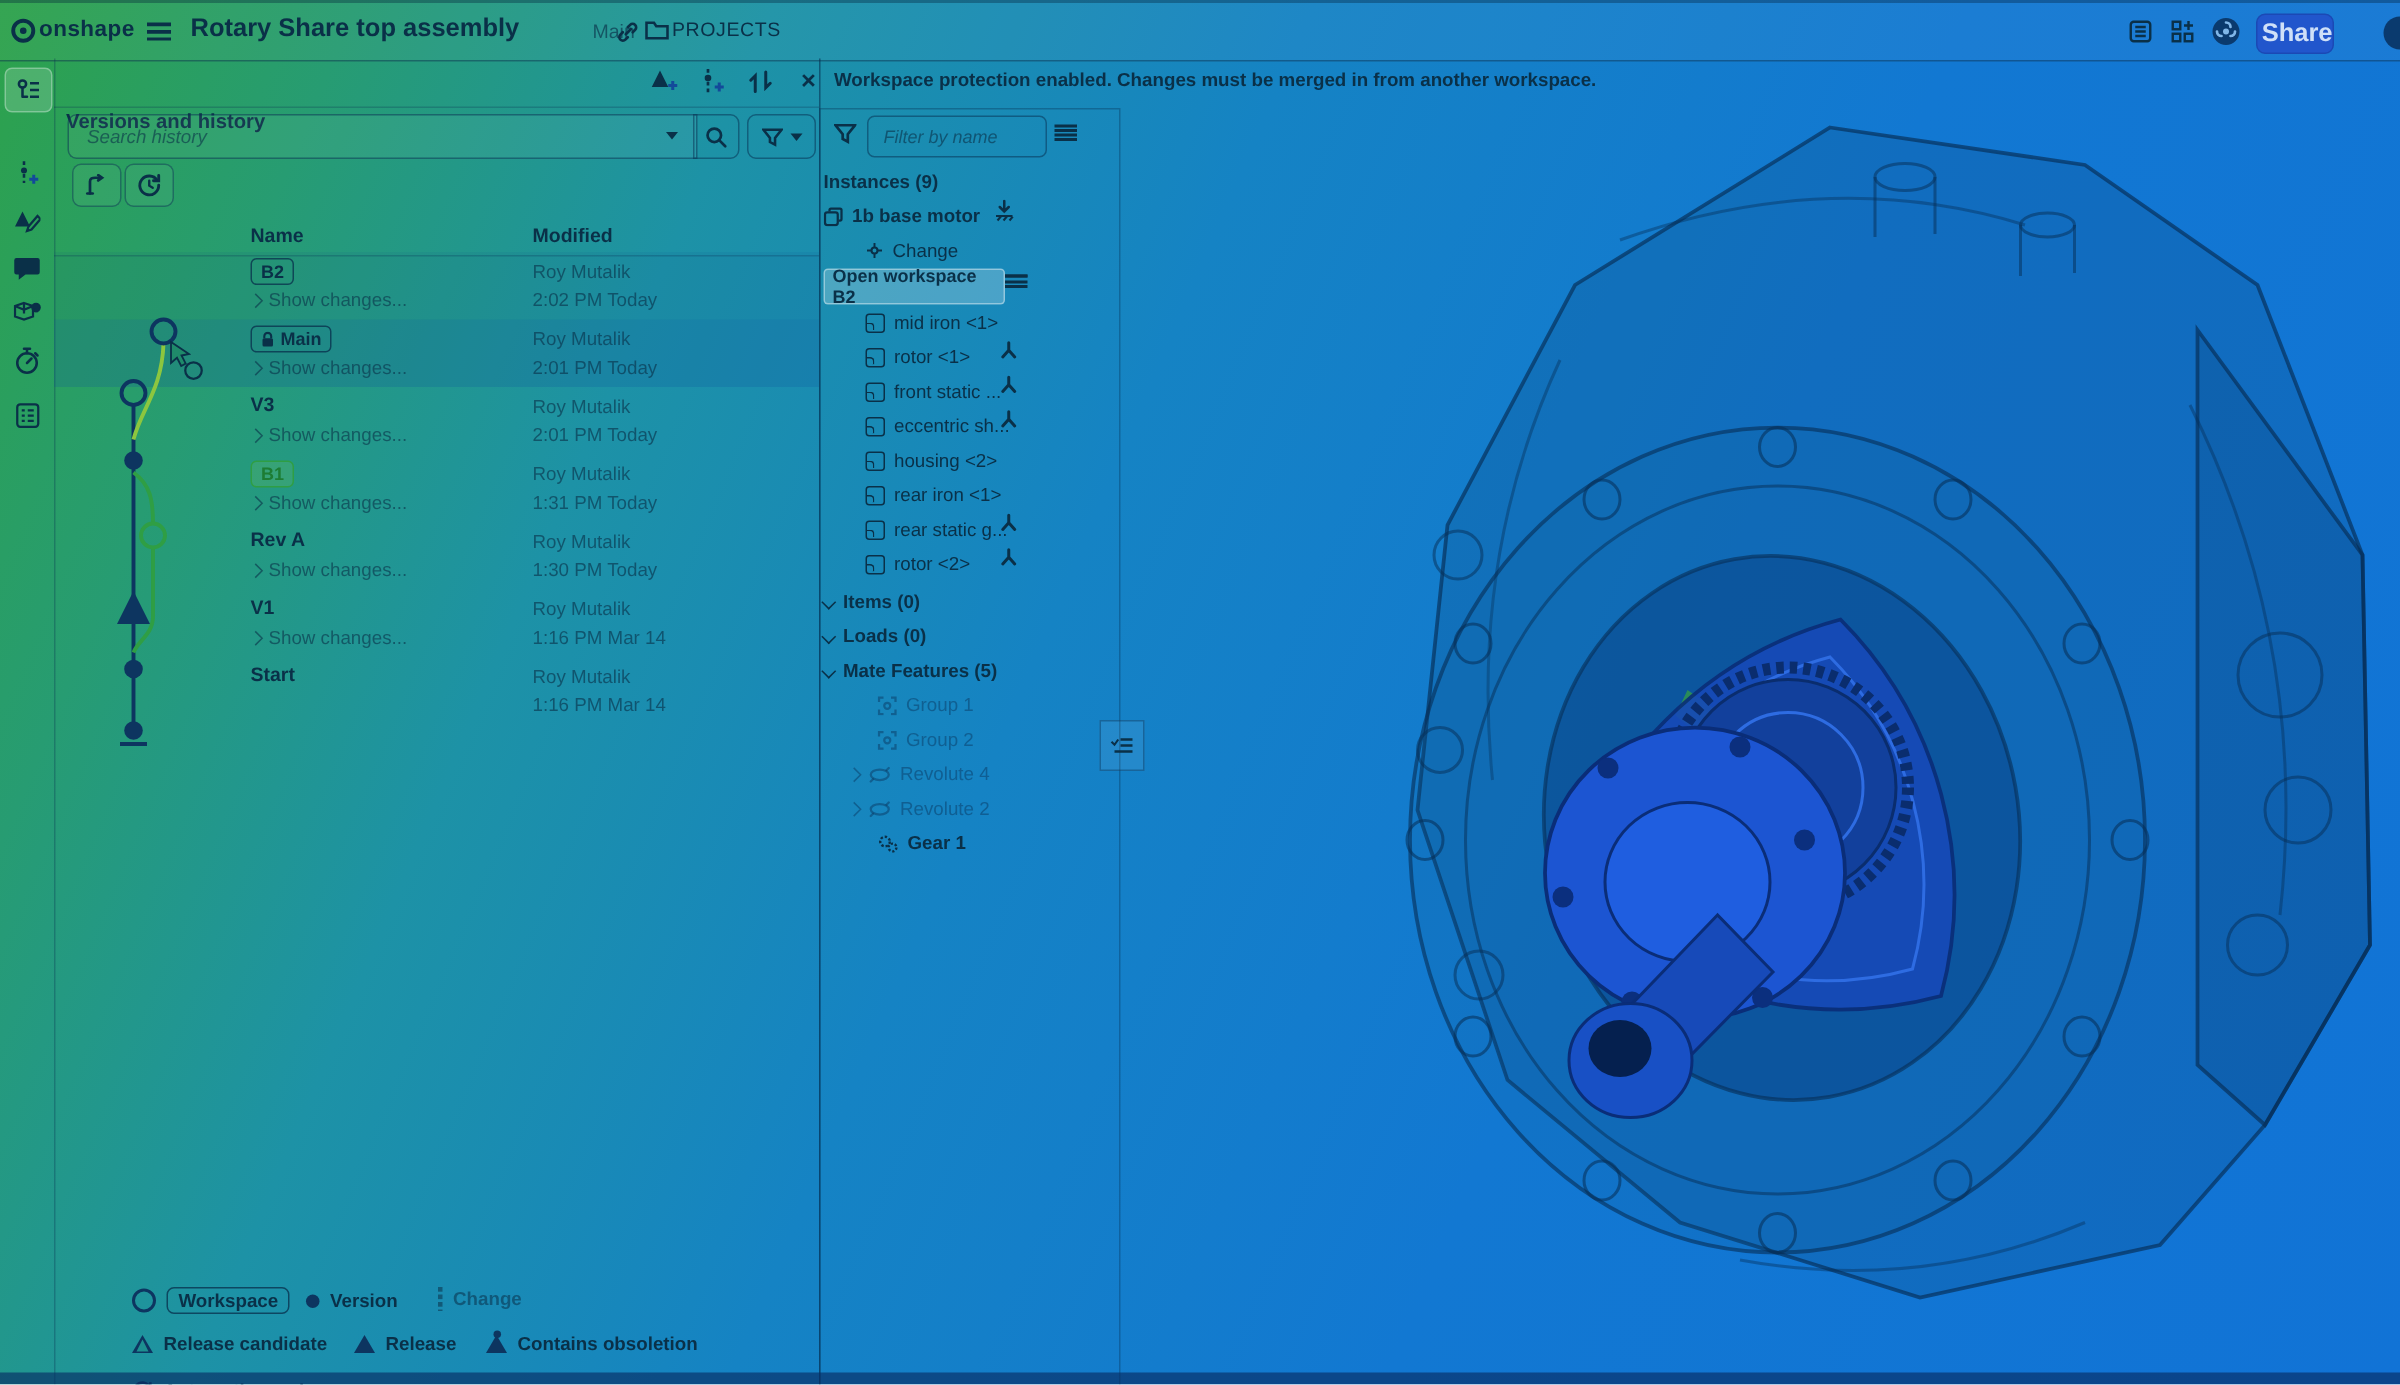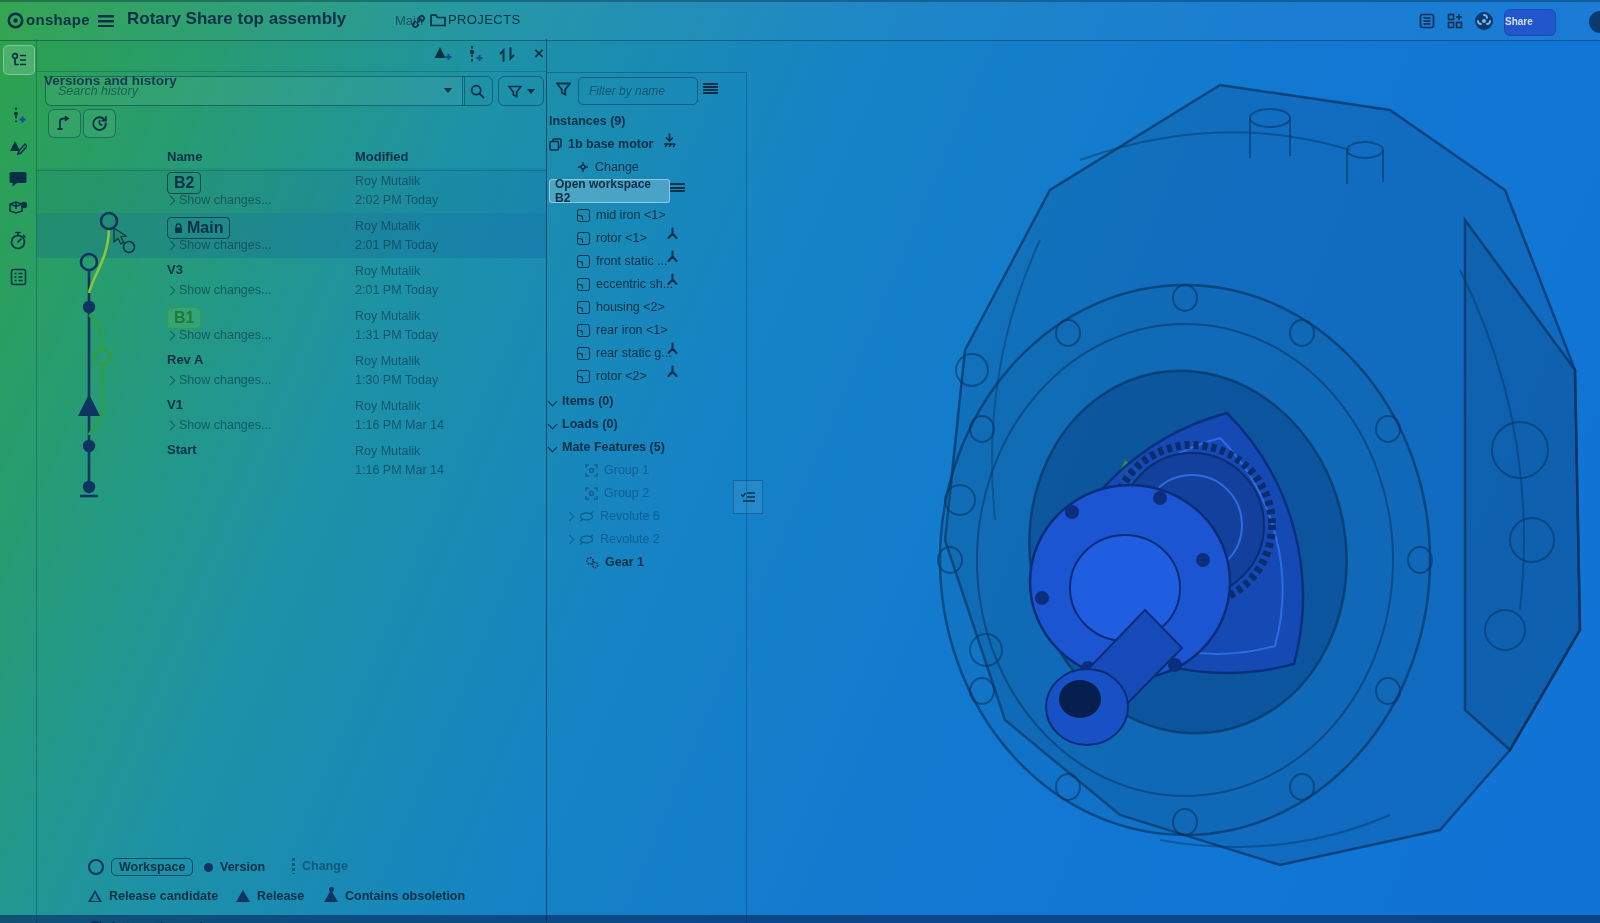--- a/index.html
+++ b/index.html
@@ -12,21 +12,21 @@
   .topbar{position:absolute;left:0;top:0;width:1600px;height:38px;
           border-top:2px solid rgba(3,30,55,.35);border-bottom:1px solid rgba(4,40,70,.45);
           background:rgba(255,255,255,.04);}
   .brand{position:absolute;left:26px;top:9px;font-size:15px;font-weight:700;letter-spacing:.3px;}
   .doctitle{position:absolute;left:127px;top:7px;font-size:17px;font-weight:700;}
   .docws{position:absolute;left:395px;top:11px;font-size:13px;color:rgba(10,48,72,.65);}
   .crumb{position:absolute;left:448px;top:10px;font-size:13px;font-weight:400;letter-spacing:.4px;}
   .hamb{width:16px;height:12px;background-image:linear-gradient(#0a3048,#0a3048),linear-gradient(#0a3048,#0a3048),linear-gradient(#0a3048,#0a3048);
         background-size:100% 2.5px;background-position:0 0,0 5px,0 10px;background-repeat:no-repeat;}
   .sharebtn{position:absolute;left:1504px;top:7px;width:50px;height:25px;background:#2156cc;border:1px solid #1b49b5;
-            border-radius:6px;color:#cfe0f8;font-size:10px;font-weight:700;text-align:left;line-height:24px;}
+            border-radius:6px;color:#cfe0f8;font-size:17px;font-weight:700;text-align:right;line-height:24px;}
   
   .rail{position:absolute;left:0;top:39px;width:36px;height:884px;border-right:1px solid rgba(6,45,80,.3);}
   .railbtn{position:absolute;left:3px;width:30px;height:28px;display:flex;align-items:center;justify-content:center;border-radius:5px;}
   .railbtn.active{background:rgba(255,255,255,.16);border:1px solid rgba(255,255,255,.3);}
   
   .vpanel{position:absolute;left:36px;top:39px;width:510px;height:884px;border-right:1px solid rgba(6,45,80,.35);}
   .vhead{position:absolute;left:8px;top:6px;font-size:13.5px;font-weight:700;margin-top:28px;}
   .vheadline{position:absolute;left:0;top:32px;width:510px;border-top:1px solid rgba(6,45,80,.25);}
   .icobtn{display:flex;align-items:center;justify-content:center;width:26px;height:24px;}
   .searchbox{position:absolute;left:9px;top:37px;width:418px;height:28px;border:1px solid rgba(6,45,80,.5);
@@ -40,21 +40,21 @@
              display:flex;align-items:center;justify-content:center;gap:5px;}
   .toggbtn{position:absolute;top:70px;width:31px;height:27px;border:1px solid rgba(6,45,80,.45);border-radius:6px;
            display:flex;align-items:center;justify-content:center;background:rgba(255,255,255,.05);}
   .colhdr{position:absolute;top:110px;font-size:13px;font-weight:700;}
   .colline{position:absolute;left:0;top:131px;width:510px;border-top:1px solid rgba(6,45,80,.25);}
   .vrow{position:absolute;left:0;width:510px;height:45px;}
   .vrow.shade{background:rgba(10,70,140,.08);}
   .vrow.sel{background:rgba(13,80,160,.22);}
   .vname{position:absolute;left:131px;top:4px;}
   .plainname{font-size:13px;font-weight:700;}
-  .badge{display:inline-flex;align-items:center;gap:4px;font-size:16px;font-weight:700;border:1.5px solid rgba(8,45,75,.75);
+  .badge{display:inline-flex;align-items:center;gap:4px;font-size:12px;font-weight:700;border:1.5px solid rgba(8,45,75,.75);
          border-radius:4px;padding:1px 6px;}
   .badge.green{border-color:#2f9e44;color:#1d7d33;background:rgba(140,205,80,.18);}
   .showch{position:absolute;left:131px;top:25px;font-size:12.5px;color:rgba(10,48,72,.6);display:flex;align-items:center;gap:5px;}
   .vmod{position:absolute;left:319px;top:4px;font-size:12.5px;color:rgba(10,48,72,.62);line-height:19px;}
   .chev{display:inline-block;width:6px;height:6px;border-right:1.8px solid currentColor;border-bottom:1.8px solid currentColor;}
   .chev.r{transform:rotate(-45deg);}
   .chev.d{transform:rotate(45deg);}
   
   .leg{position:absolute;font-size:12.5px;font-weight:700;display:flex;align-items:center;gap:7px;}
   .leg .lbl-box{border:1.5px solid rgba(8,45,75,.75);border-radius:5px;padding:1px 7px;}
@@ -394,20 +394,21 @@
       <svg width="14" height="14" viewBox="0 0 14 14">
           <path d="M11.5 4.3 A5.2 5.2 0 1 0 12.2 7" fill="none" stroke="#0d3560" stroke-width="1.8"></path>
           <path d="M12.2 1.5 v3 h-3" fill="none" stroke="#0d3560" stroke-width="1.8"></path>
         </svg>
       <span>Automatic version</span>
     </div>
   </div>
 
   <div class="vdiv"></div>
   <div class="treeborder"></div>
+  <div class="banner">Workspace protection enabled. Changes must be merged in from another workspace.</div>
 
   <span class="abs" style="left:556px;top:82px">
     <svg width="15" height="14" viewBox="0 0 15 14" fill="none" stroke="#0a3048" stroke-width="1.8">
         <path d="M1 1.5 h13 L9.2 7.5 v5 l-3.4-1.8 v-3.2 Z"></path>
       </svg>
   </span>
   <div class="fltbox">
     <input placeholder="Filter by name" style="">
   </div>
   <span class="abs lines3" style="left:703px;top:83px"></span>
@@ -543,21 +544,21 @@
         <circle cx="6.5" cy="6.5" r="2"></circle>
       </svg>
     <span>Group 2</span>
   </div>
   <div class="trow dim" style="top:505px;left:566px">
     <i class="chev r"></i>
     <svg width="15" height="11" viewBox="0 0 15 11" fill="none" stroke="currentColor" stroke-width="1.5">
         <ellipse cx="7.5" cy="5.5" rx="6" ry="3.5"></ellipse>
         <path d="M3 8.5 l-1.5 1.5 M12 2.5 l1.5-1.5" stroke-linecap="round"></path>
       </svg>
-    <span>Revolute 6</span>
+    <span>Revolute 4</span>
   </div>
   <div class="trow dim" style="top:528px;left:566px">
     <i class="chev r"></i>
     <svg width="15" height="11" viewBox="0 0 15 11" fill="none" stroke="currentColor" stroke-width="1.5">
         <ellipse cx="7.5" cy="5.5" rx="6" ry="3.5"></ellipse>
         <path d="M3 8.5 l-1.5 1.5 M12 2.5 l1.5-1.5" stroke-linecap="round"></path>
       </svg>
     <span>Revolute 2</span>
   </div>
   <div class="trow" style="top:551px;left:585px;font-weight:700">

